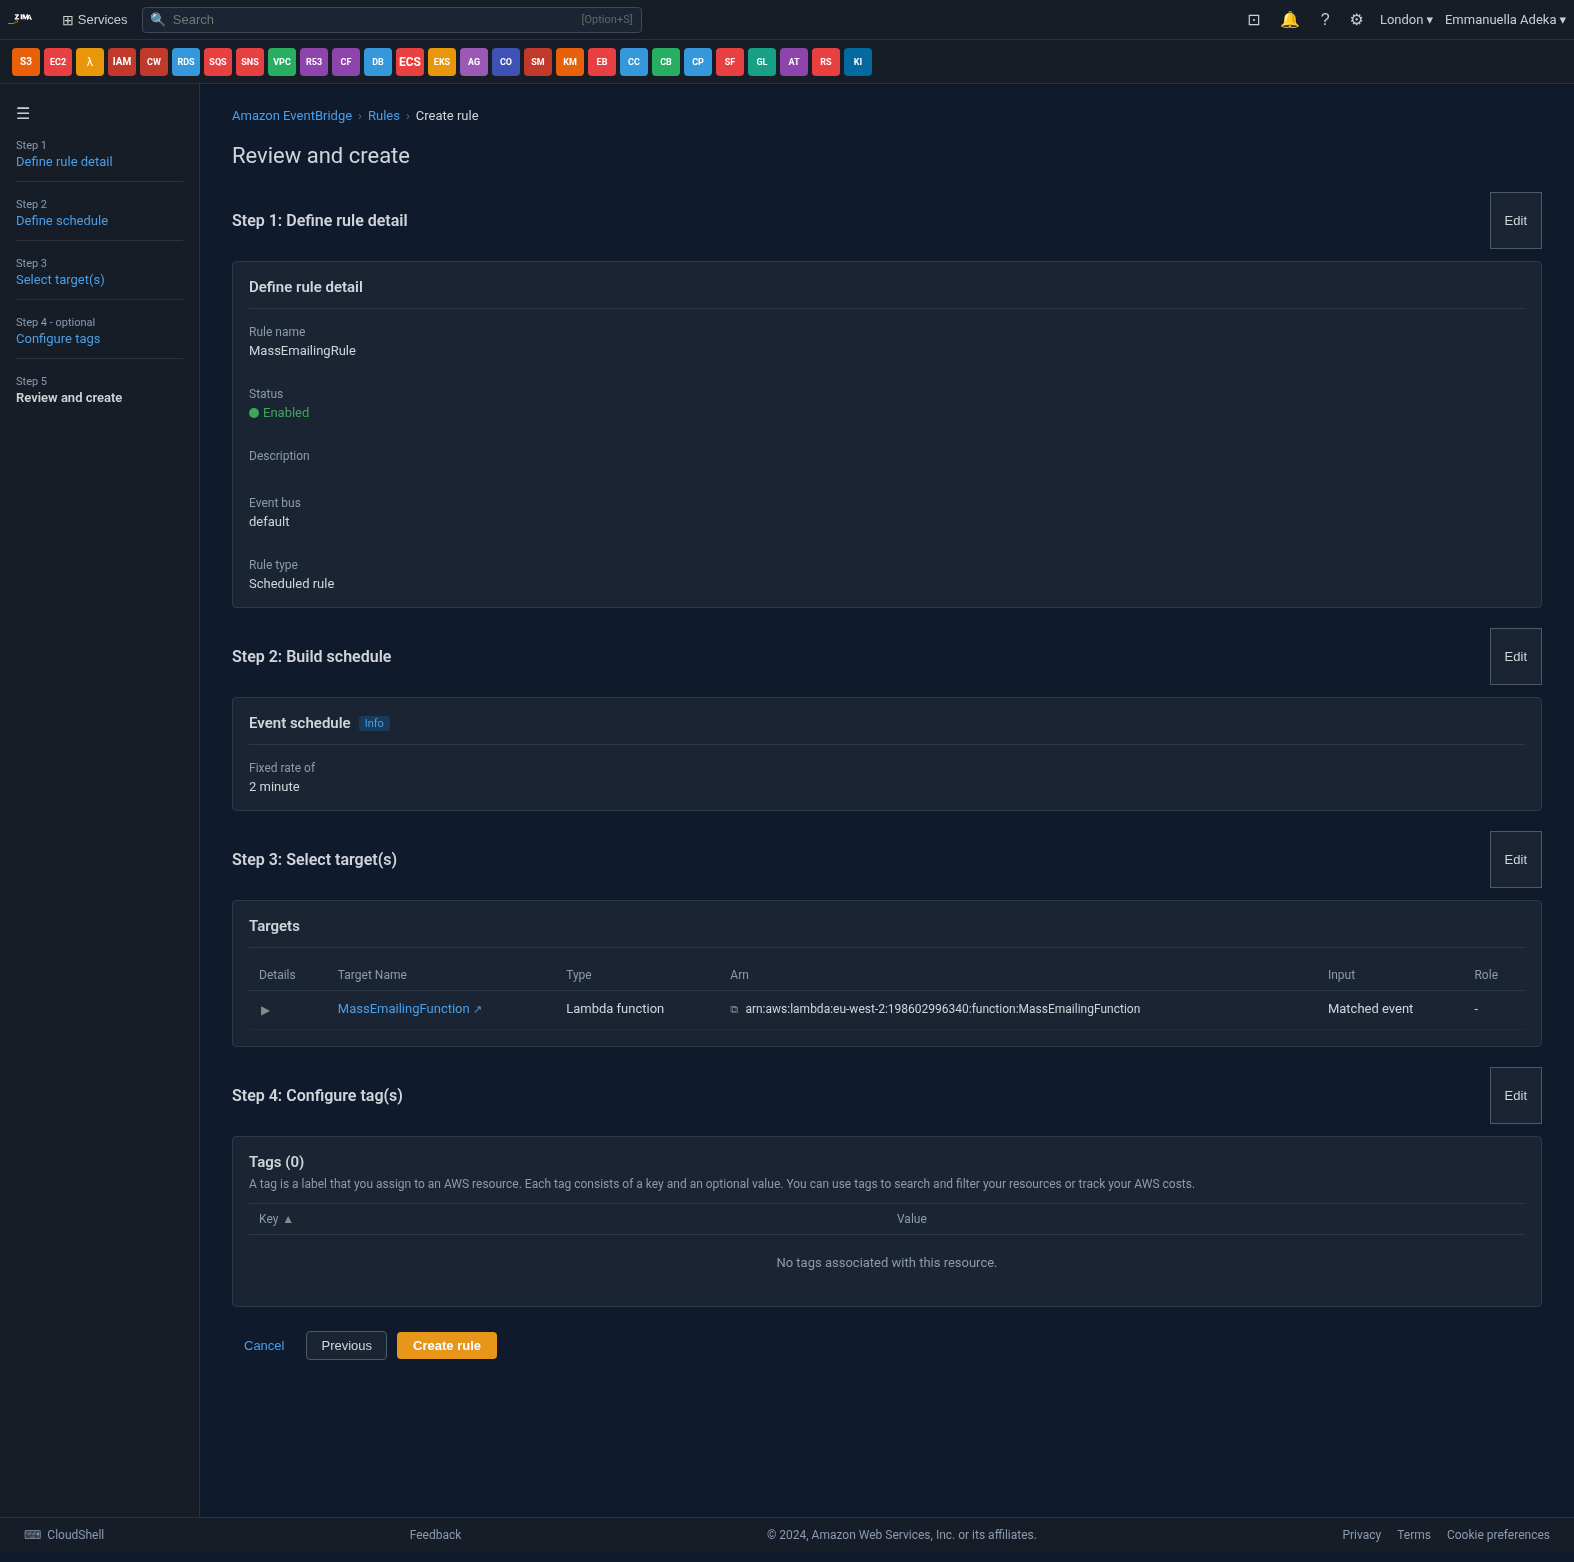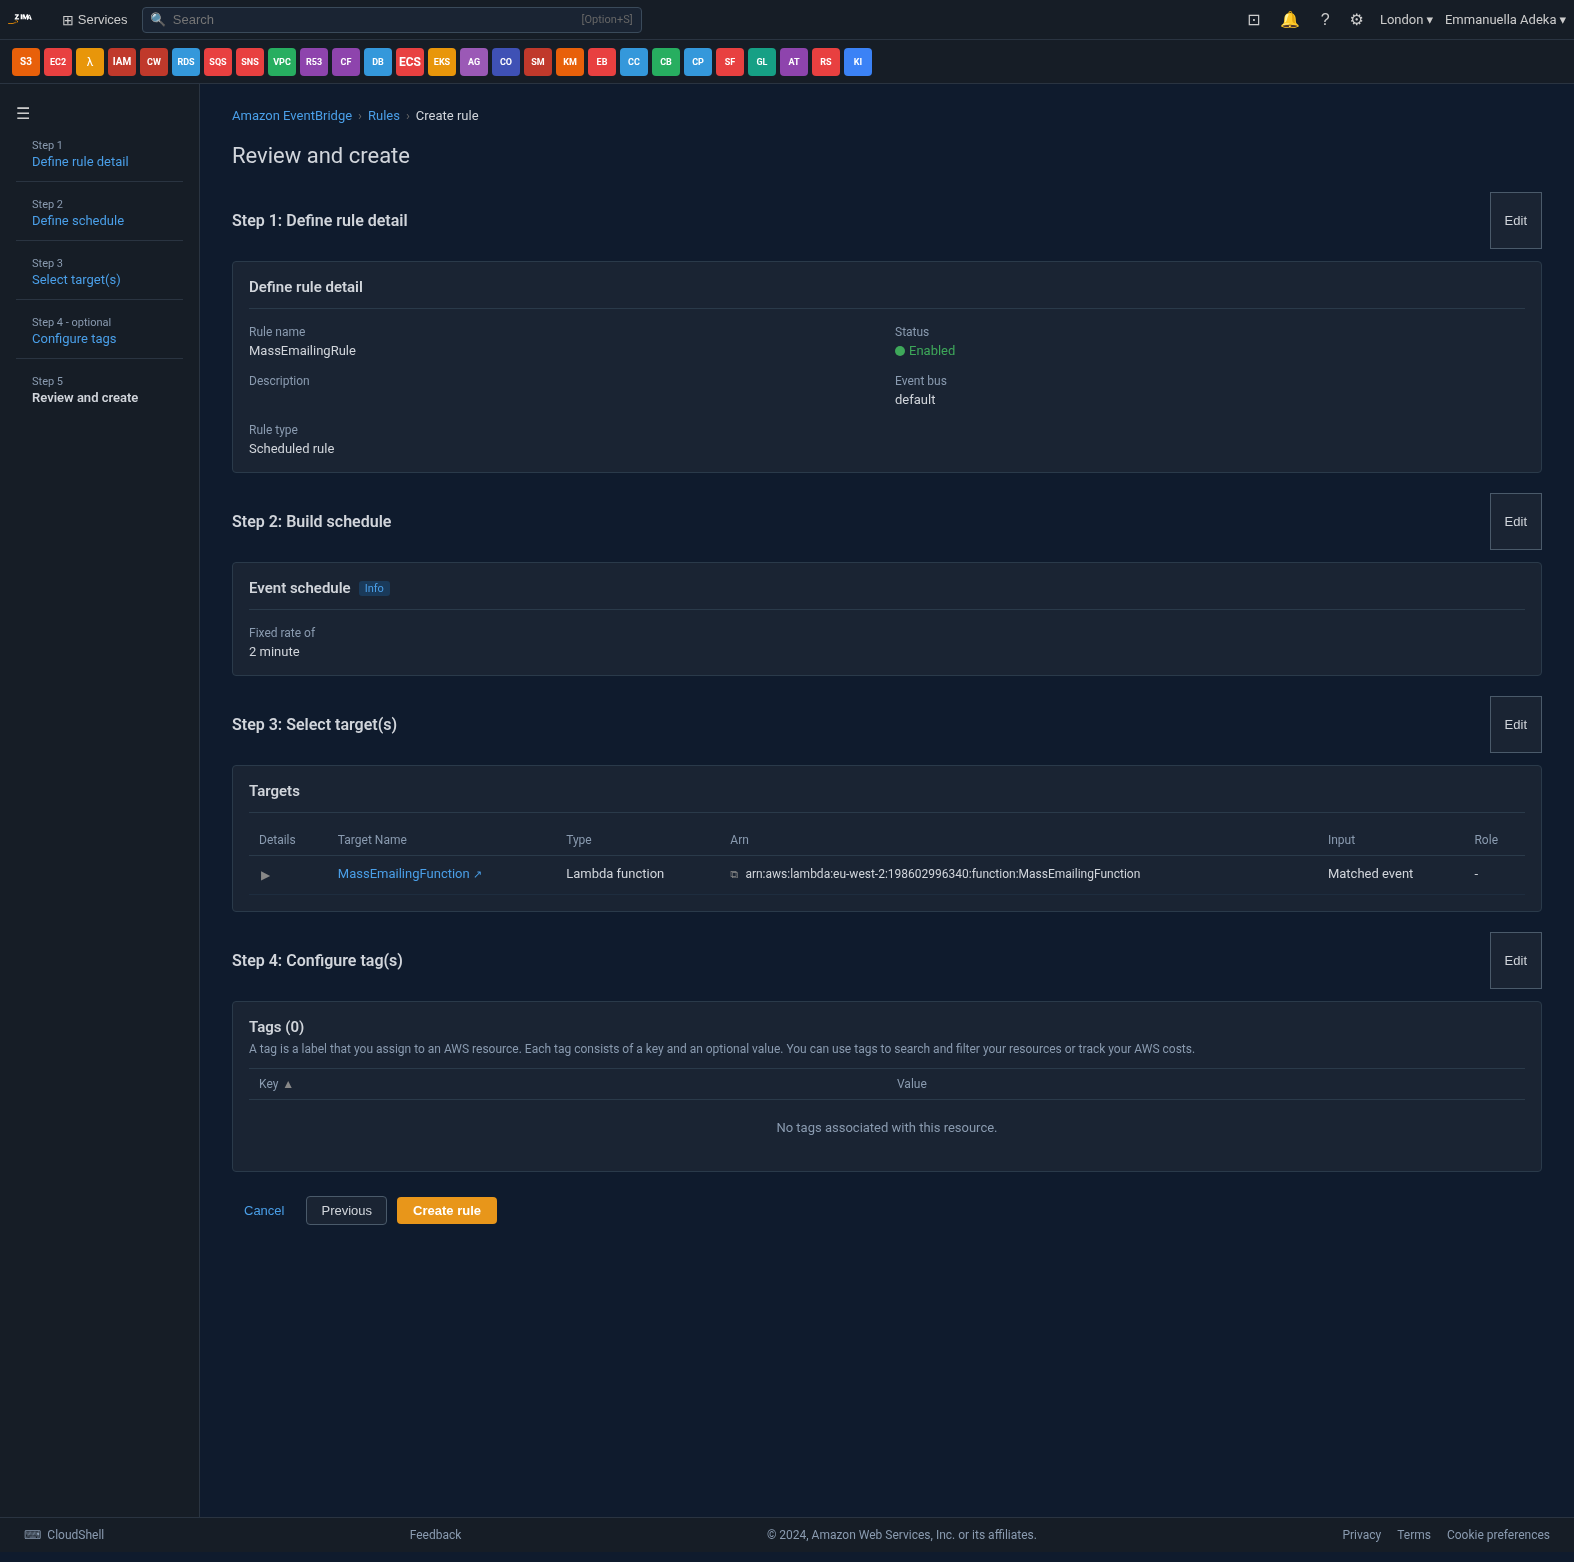--- a/index.html
+++ b/index.html
@@ -137,21 +137,21 @@
     }
     .sidebar-toggle {
       padding: 8px 16px;
       cursor: pointer;
       color: #ccc;
       font-size: 16px;
       border: none;
       background: none;
     }
     .sidebar-step {
-      padding: 8px 16px 4px 32px;
+      padding: 8px 16px 4px 16px;
     }
     .sidebar-step-label {
       font-size: 11px;
       color: #8a9bb0;
       margin-bottom: 2px;
     }
     .sidebar-step-link {
       color: #4a9fe8;
       text-decoration: none;
       font-size: 13px;
@@ -235,22 +235,22 @@
     .card-title {
       font-size: 15px;
       font-weight: 600;
       color: #d1d5db;
       margin-bottom: 16px;
       padding-bottom: 12px;
       border-bottom: 1px solid #2a3a4a;
     }
     .card-grid {
       display: grid;
-      grid-template-columns: 1fr 1fr;
-      gap: 16px;
+      grid-template-columns: 1fr;
+      gap: 29px;
     }
     .card-field-label {
       font-size: 12px;
       color: #8a9bb0;
       margin-bottom: 4px;
     }
     .card-field-value {
       font-size: 13px;
       color: #d1d5db;
     }
@@ -560,21 +560,21 @@
     </div>
   <div class="toolbar-icon" style="background:#16a085;" title="Glue">
       <span style="color:#fff;font-size:9px;font-weight:bold;">GL</span>
     </div>
   <div class="toolbar-icon" style="background:#8e44ad;" title="Athena">
       <span style="color:#fff;font-size:9px;font-weight:bold;">AT</span>
     </div>
   <div class="toolbar-icon" style="background:#e84040;" title="Redshift">
       <span style="color:#fff;font-size:9px;font-weight:bold;">RS</span>
     </div>
-  <div class="toolbar-icon" style="background:#3b82f6;" title="Kinesis">
+  <div class="toolbar-icon" style="background:#0369a1;" title="Kinesis">
       <span style="color:#fff;font-size:9px;font-weight:bold;">KI</span>
     </div>
 </div>
 
 <div class="main-layout">
 
   <div class="sidebar">
     <button class="sidebar-toggle">☰</button>
 
     <div class="sidebar-step">

